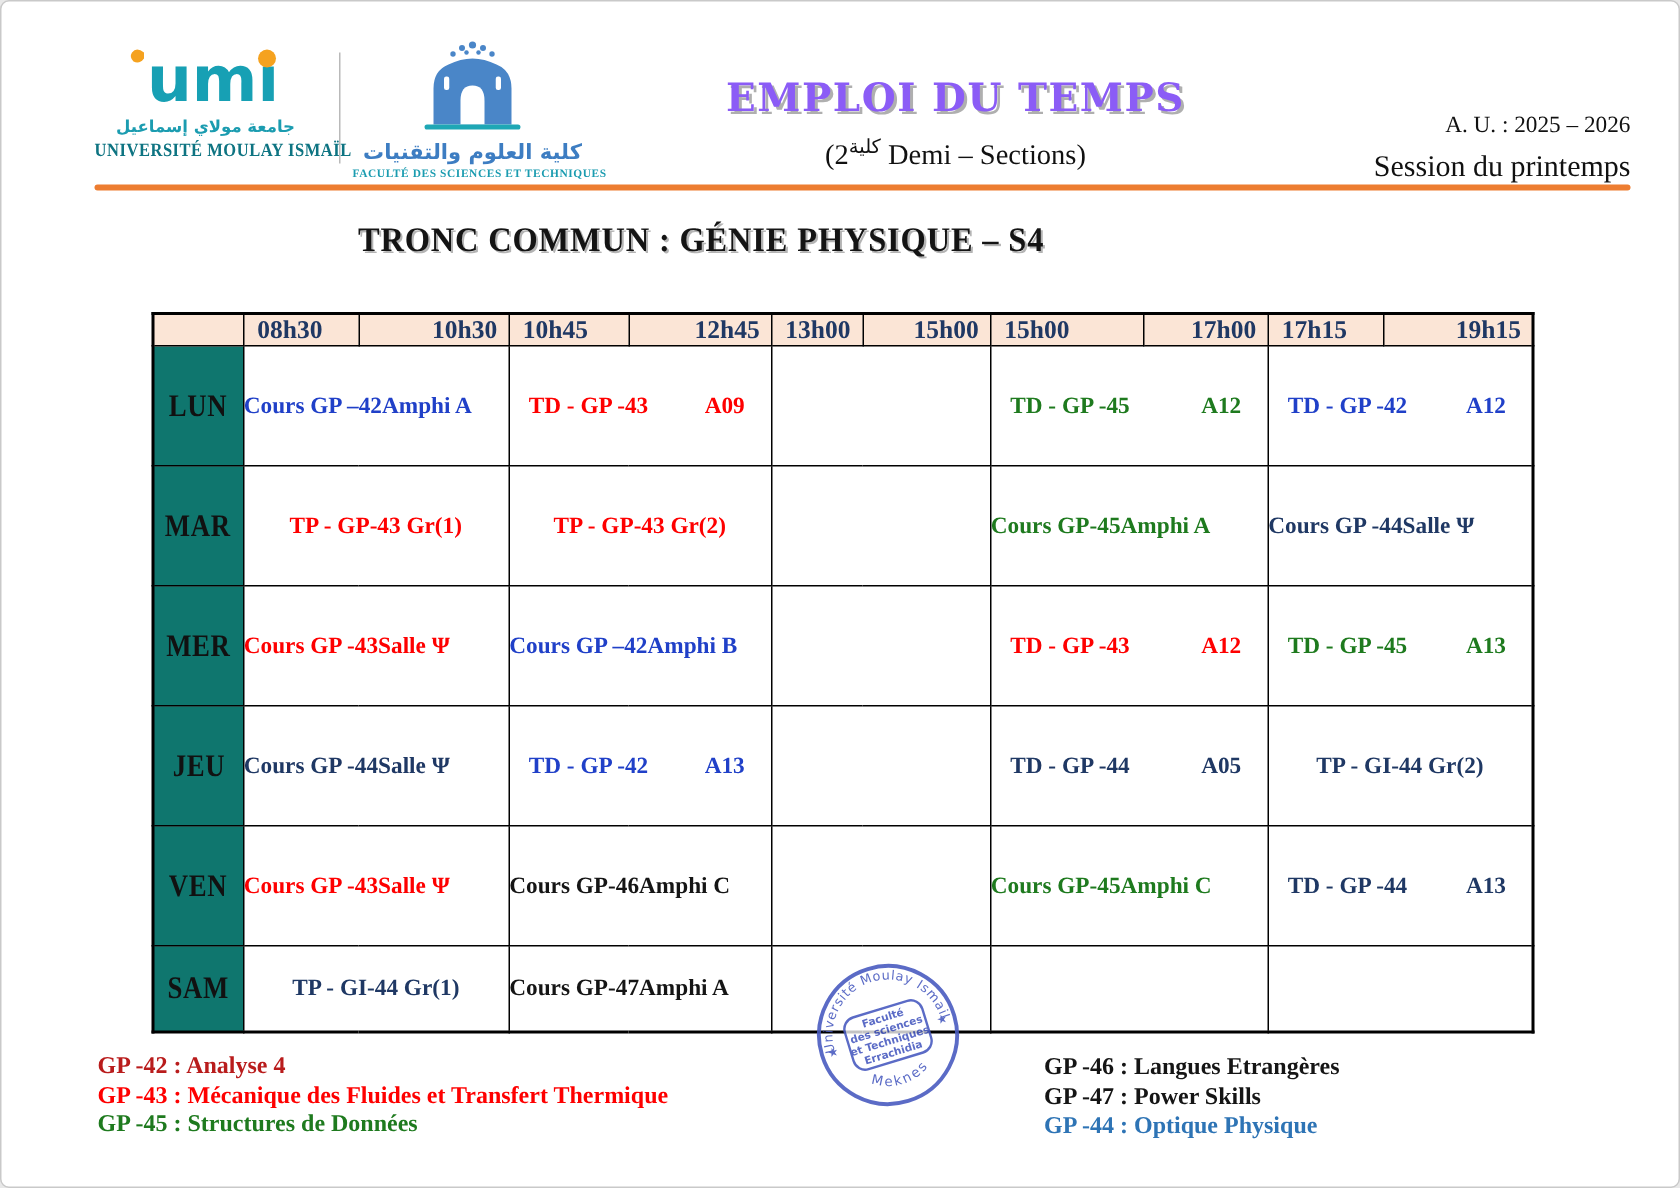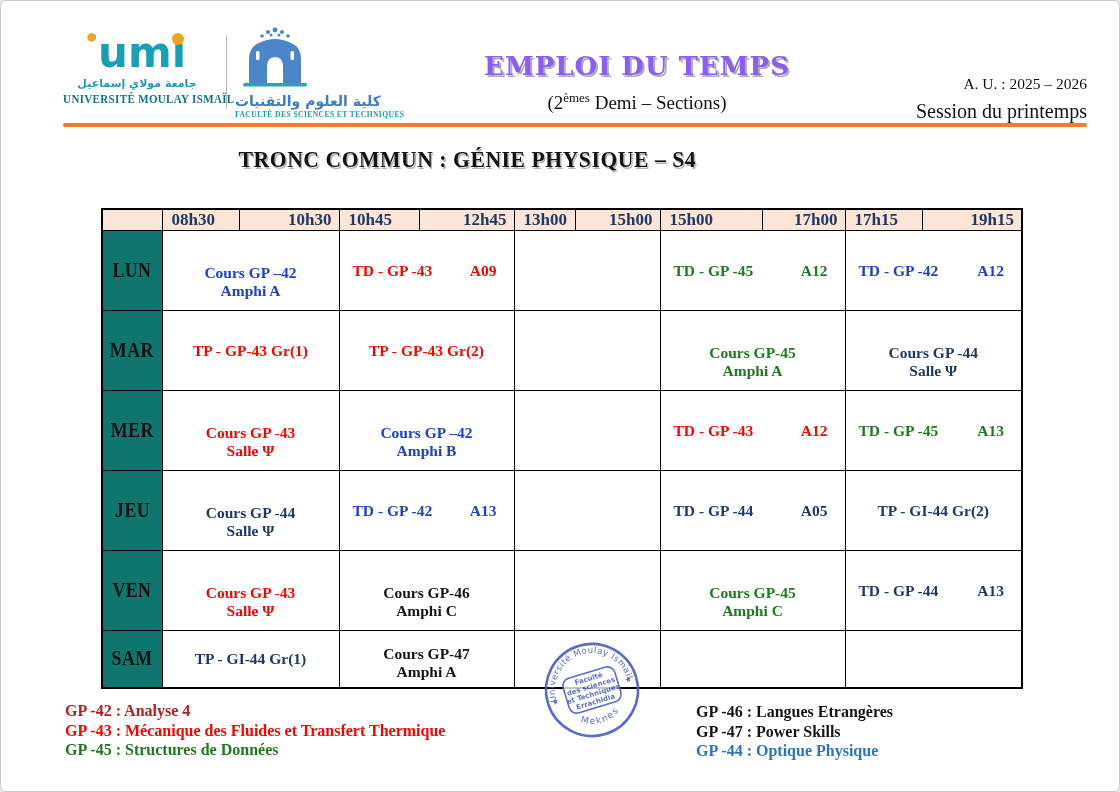--- a/index.html
+++ b/index.html
@@ -6,21 +6,21 @@
   .page{position:relative;width:1120px;height:792px;background:#fff;overflow:hidden;
         box-sizing:border-box;border:1px solid #c9c9c9;border-radius:6px;
         font-family:"Liberation Serif",serif;color:#111;}
 
   
   .umi-logo{position:absolute;left:52px;top:28px;width:168px;text-align:center;}
   .umi-arabic{font-family:"DejaVu Sans",sans-serif;color:#1b9cb0;font-size:11px;font-weight:bold;margin-top:-2px;}
   .umi-caption{color:#0e7482;font-size:12.5px;font-weight:bold;letter-spacing:.4px;
                transform:scaleX(.88);transform-origin:center;white-space:nowrap;margin-top:2px;}
   .logo-divider{position:absolute;left:225px;top:34px;width:1px;height:74px;background:#b9b9b9;}
-  .fst-logo{position:absolute;left:234px;top:26px;width:160px;text-align:left;}
+  .fst-logo{position:absolute;left:234px;top:26px;width:160px;text-align:center;}
   .fst-arabic{font-family:"DejaVu Sans",sans-serif;color:#3d7dc2;font-size:14px;font-weight:bold;margin-top:0;}
   .fst-caption{color:#1b9cb0;font-size:7.6px;font-weight:bold;letter-spacing:.4px;white-space:nowrap;margin-top:1px;}
 
   .title-block{position:absolute;left:396px;top:44px;width:480px;text-align:center;}
   .main-title{font-family:"DejaVu Serif",serif;font-weight:bold;font-size:26px;line-height:42px;
               letter-spacing:1px;color:#8b5cf6;text-shadow:2px 2px 0 rgba(110,110,110,.55);white-space:nowrap;}
   .sub-title{font-size:19px;margin-top:3px;color:#111;}
   .sub-title sup{font-size:13px;}
 
   .session-block{position:absolute;right:32px;top:74px;text-align:right;}
@@ -42,21 +42,21 @@
   thead th{background:#FBE5D6;color:#1F3864;font-weight:bold;font-size:17px;}
   th.corner{background:#FBE5D6;}
   th.time.start{text-align:left;padding-left:9px;}
   th.time.end{text-align:right;padding-right:7px;}
   tbody tr{height:80px;}
   tbody tr:last-child{height:57px;}
   th.day{background:#0f766e;font-weight:bold;}
   .day-label{display:inline-block;font-size:21px;transform:scaleX(.85);letter-spacing:.5px;}
   td.schedule{background:#fff;vertical-align:middle;}
   .cell{font-weight:bold;font-size:15.5px;}
-  .cell.stack{height:58px;display:flex;flex-direction:column;justify-content:flex-end;
+  .cell.stack{height:58px;display:flex;flex-direction:row;justify-content:flex-start;
               align-items:center;margin:auto;}
   tbody tr:last-child .cell.stack{height:44px;}
   .cell.split{display:flex;justify-content:space-between;align-items:center;padding:0 17px 0 13px;}
   .cell.single{text-align:center;}
 
   
   .legend{position:absolute;font-weight:bold;font-size:16px;line-height:19.5px;}
   .legend.left{left:64px;top:700px;}
   .legend.right{left:695px;top:701px;}
 
@@ -96,21 +96,21 @@
       <rect x="21" y="24" width="3.5" height="9" rx="1.5" fill="#fff"></rect>
       <rect x="55.5" y="24" width="3.5" height="9" rx="1.5" fill="#fff"></rect>
       <rect x="8" y="56" width="64" height="3.4" rx="1.7" fill="#1ea7b5"></rect>
     </svg>
     <div class="fst-arabic" dir="rtl">كلية العلوم والتقنيات</div>
     <div class="fst-caption">FACULTÉ DES SCIENCES ET TECHNIQUES</div>
   </div>
 
   <div class="title-block">
     <div class="main-title">EMPLOI DU TEMPS</div>
-    <div class="sub-title"><span>(2</span><sup>èmes</sup><span> Demi – Sections)</span></div>
+    <div class="sub-title"><span>(2</span><sup>كلية</sup><span> Demi – Sections)</span></div>
   </div>
 
   <div class="session-block">
     <div class="year-line">A. U. : 2025 – 2026</div>
     <div class="session-line">Session du printemps</div>
   </div>
 
   <div class="orange-rule"></div>
 
   <div class="section-title">

